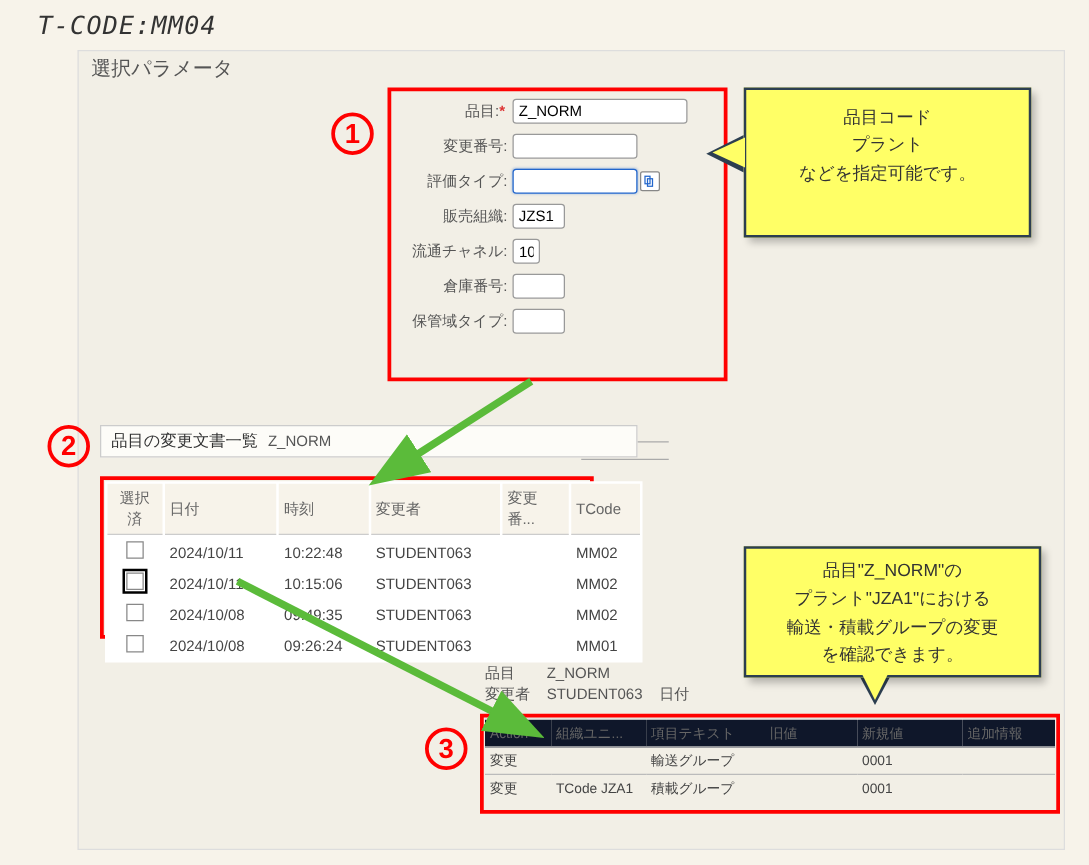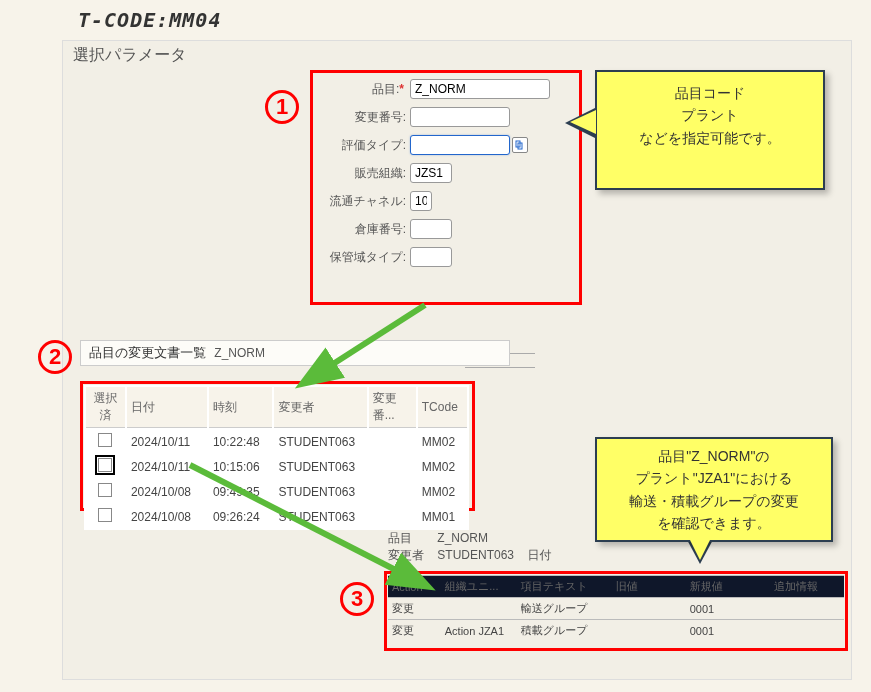--- a/index.html
+++ b/index.html
@@ -14,25 +14,24 @@
       width: 871px;
       height: 692px;
       position: relative;
       color: #333;
     }
     .page-title {
       position: absolute;
       top: 8px;
       left: 30px;
       font-size: 20px;
-      font-weight: bold;
+      font-weight: normal;
       font-style: italic;
       font-family: "MS Gothic", monospace;
       letter-spacing: 1px;
-      margin-left: 48px;
     }
     .panel-bg {
       position: absolute;
       top: 40px;
       left: 62px;
       width: 790px;
       height: 640px;
       background: #f2efe6;
       border: 1px solid #ddd;
     }
@@ -238,21 +237,21 @@
       left: 80px;
       width: 395px;
       height: 130px;
       border: 3px solid #f00;
       z-index: 5;
     }
     .table-1 {
       position: absolute;
       top: 385px;
       left: 84px;
-      width: 385px;
+      width: 430px;
       z-index: 6;
       background: #fff;
     }
     .table-1 th, .table-1 td {
       font-size: 12px;
       text-align: left;
       padding: 3px 4px;
       height: 20px;
       color: #444;
     }
@@ -510,20 +509,20 @@
     <tr>
       <td>変更</td>
       <td></td>
       <td>輸送グループ</td>
       <td></td>
       <td>0001</td>
       <td></td>
     </tr>
     <tr>
       <td>変更</td>
-      <td>Action JZA1</td>
+      <td>TCode JZA1</td>
       <td>積載グループ</td>
       <td></td>
       <td>0001</td>
       <td></td>
     </tr>
   </tbody>
 </table>
 
 </body></html>

